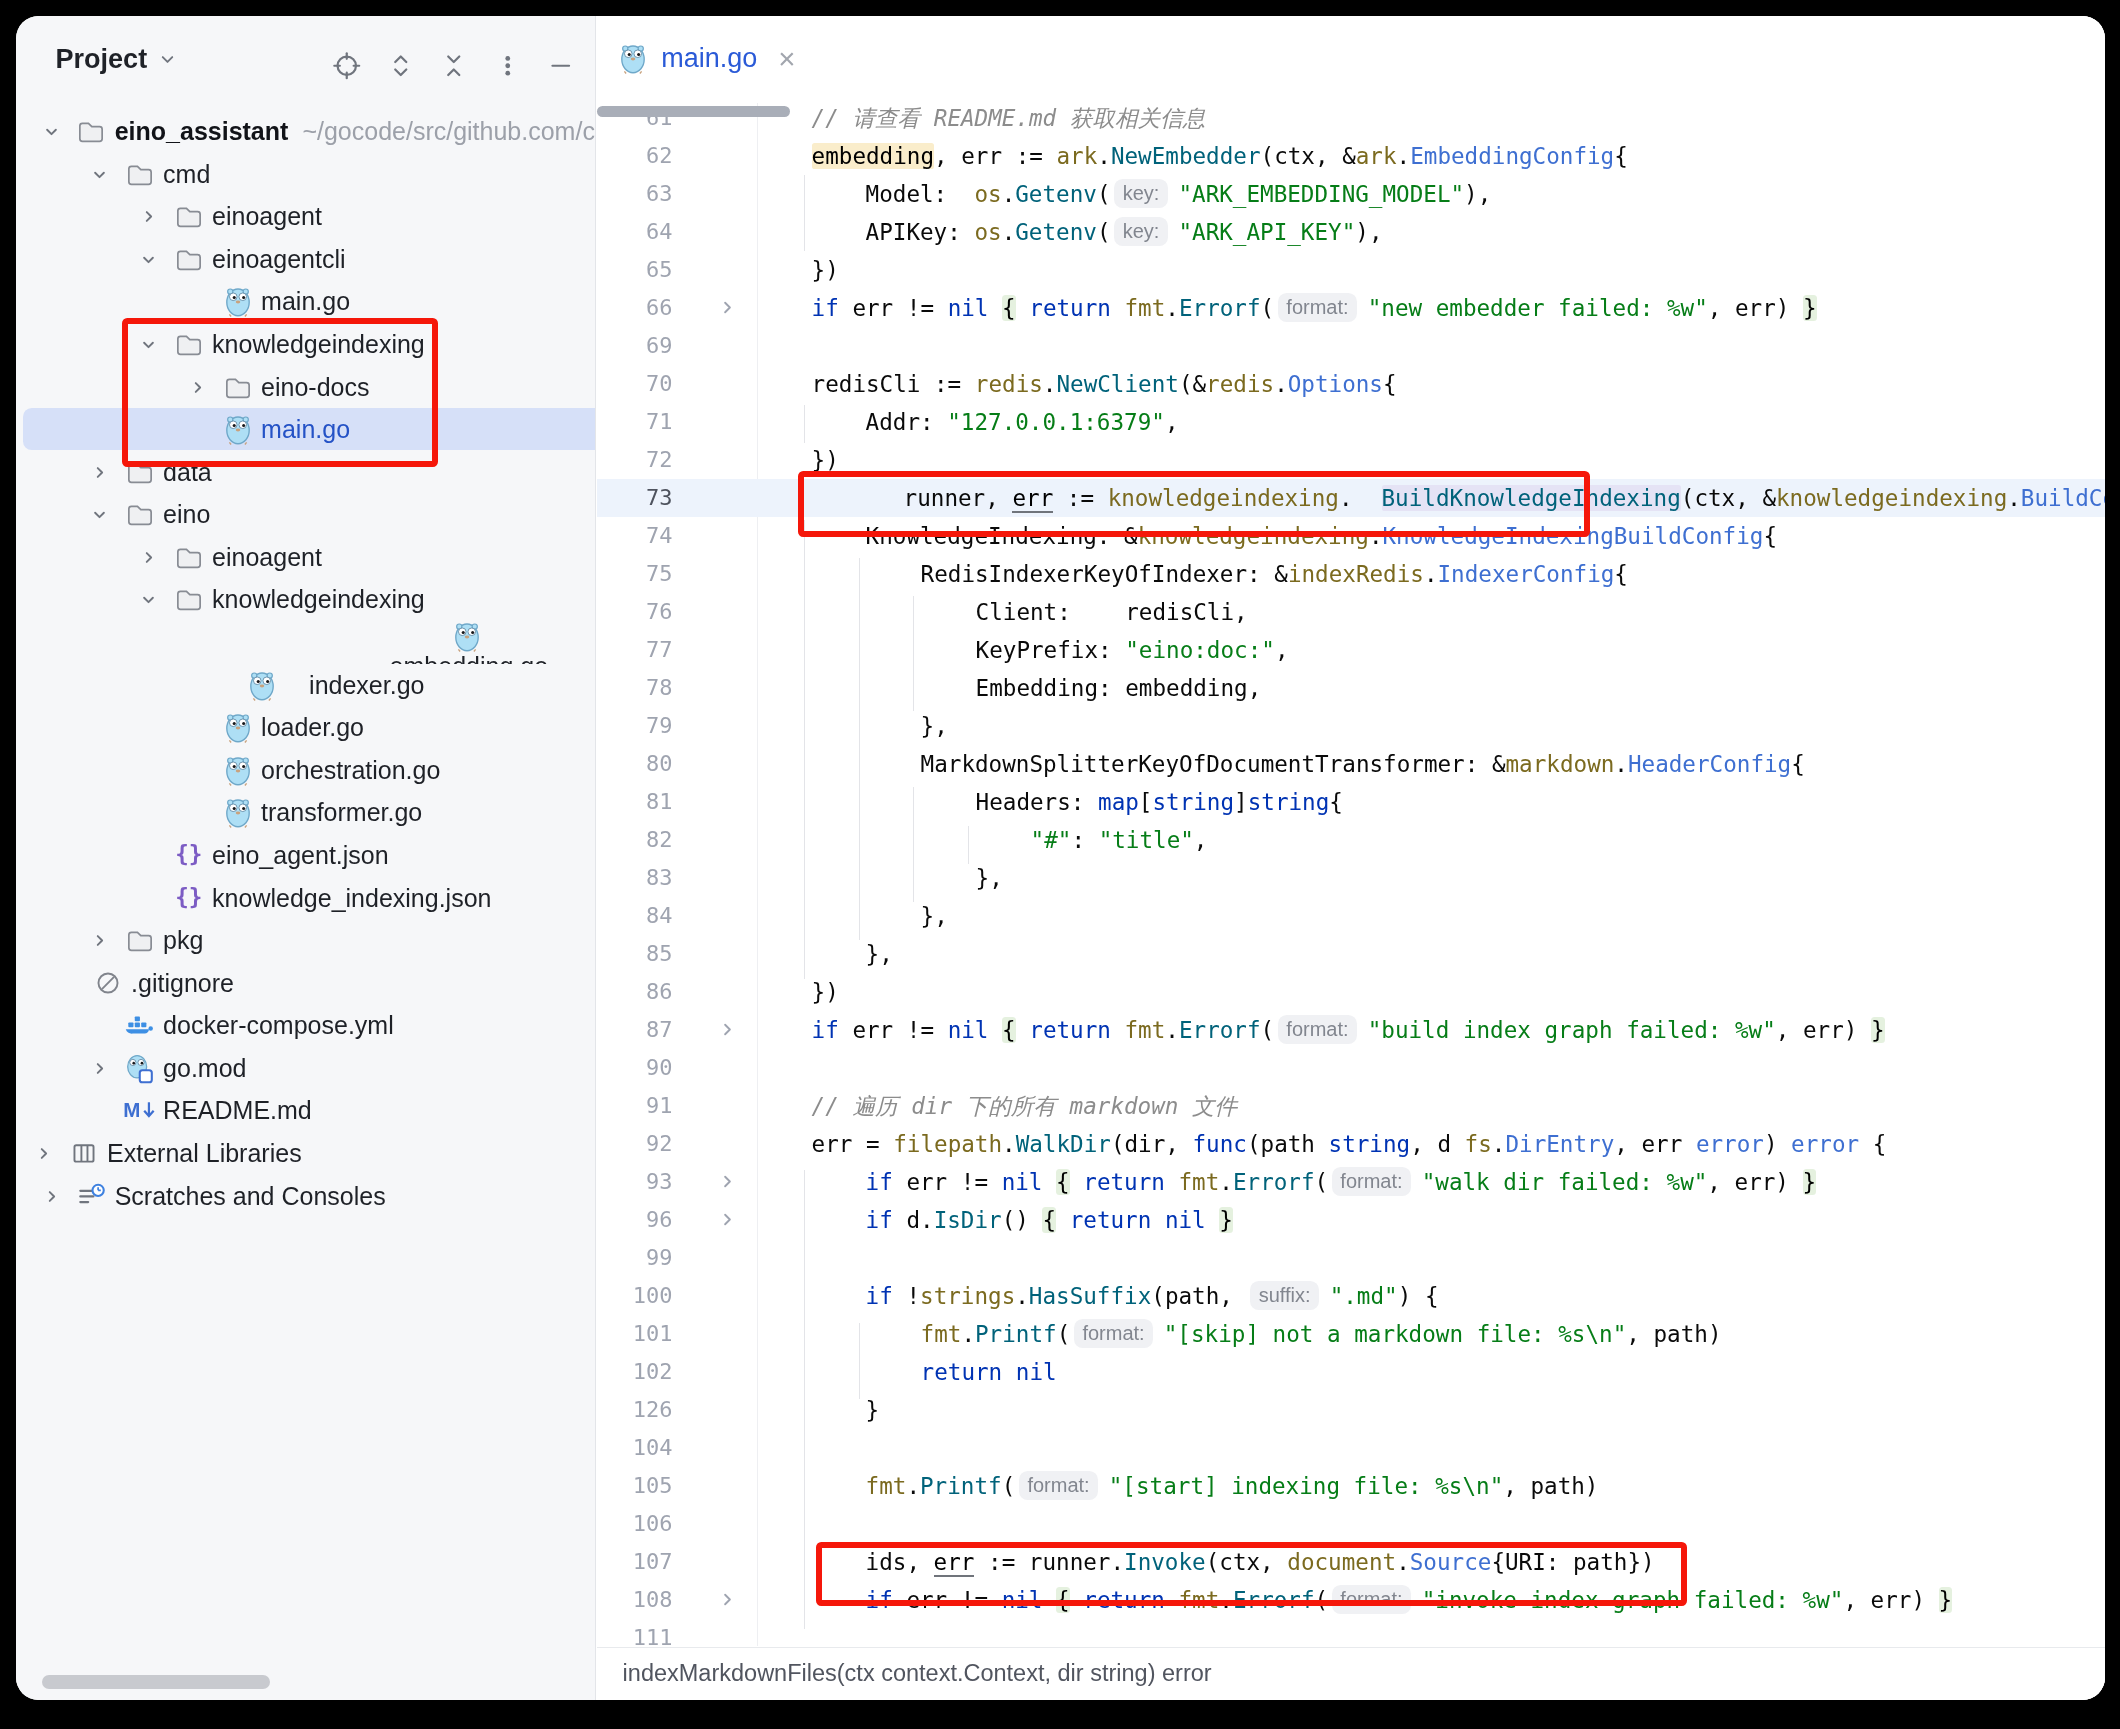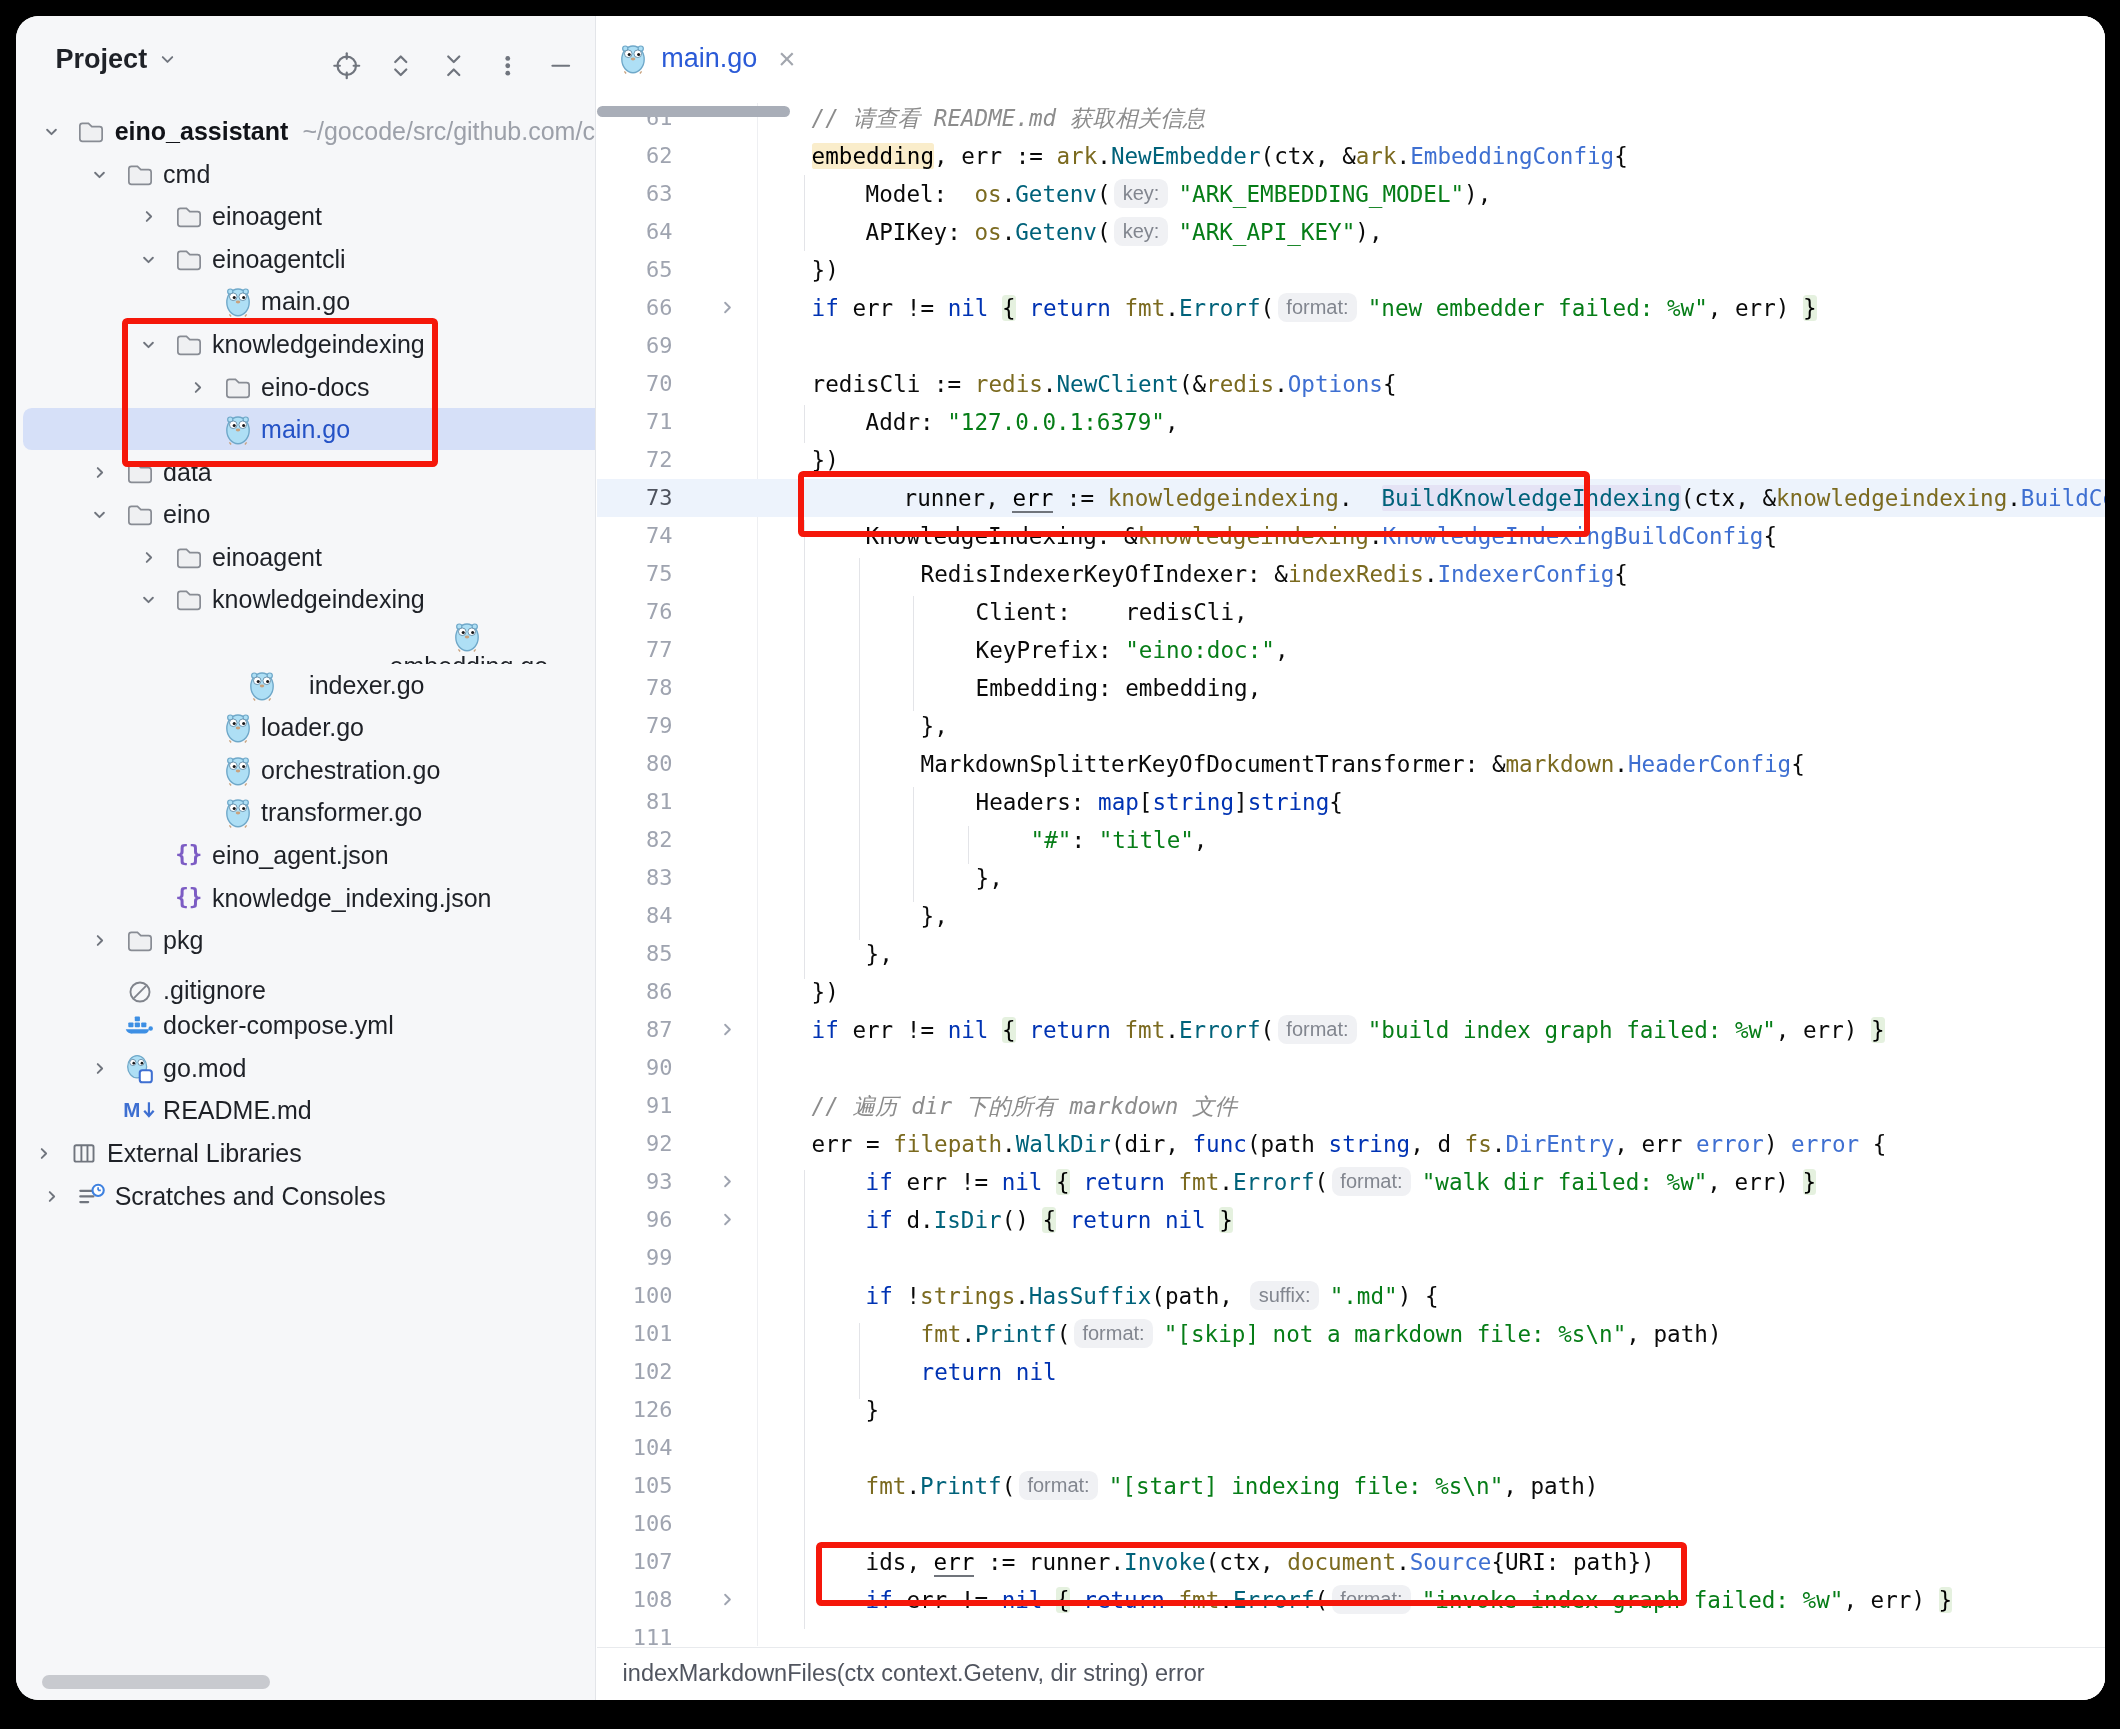--- a/index.html
+++ b/index.html
@@ -409,21 +409,21 @@
               <polyline points="10,7 15,12 10,17"></polyline>
             </svg>
           </span>
           <span class="ticon">
             <svg width="28" height="24" viewBox="0 0 32 28" fill="#EFF0F2" stroke="#888C94" stroke-width="2">
               <path d="M3 8 a3 3 0 0 1 3 -3 h7 l4 4 h9 a3 3 0 0 1 3 3 v11 a3 3 0 0 1 -3 3 h-20 a3 3 0 0 1 -3 -3 z"></path>
             </svg>
           </span>
           <span class="tlabel">pkg</span>
         </div>
-        <div class="tree-row" style="top: 852px; padding-left: 64px; align-items: flex-end;">
+        <div class="tree-row" style="top: 852px; padding-left: 32px;">
           <span class="chev"></span>
           <span class="ticon">
             <svg width="26" height="26" viewBox="0 0 30 30" fill="none" stroke="#80848C" stroke-width="2.2">
               <circle cx="15" cy="15" r="11"></circle>
               <line x1="22" y1="8" x2="8" y2="22"></line>
             </svg>
           </span>
           <span class="tlabel">.gitignore</span>
         </div>
         <div class="tree-row" style="top: 894px; padding-left: 64px;">
@@ -763,21 +763,21 @@
               <line x1="6" y1="33" x2="8" y2="35.4" stroke="#C9A27E" stroke-width="1.6"></line>
               <line x1="26" y1="33" x2="24" y2="35.4" stroke="#C9A27E" stroke-width="1.6"></line>
             </svg>
           </span>
         <span id="tab-label">main.go</span>
         <span id="tab-close">×</span>
       </div>
     </div>
     <div id="editor-hscroll"></div>
     <div id="breadcrumb">
-      <span>indexMarkdownFiles(ctx context.Getenv, dir string) error</span>
+      <span>indexMarkdownFiles(ctx context.Context, dir string) error</span>
     </div>
   </div>
 
   <div class="redbox" id="redbox-tree"></div>
   <div class="redbox" id="redbox-line73"></div>
   <div class="redbox" id="redbox-line107"></div>
 </div>
 
 
 </body></html>

